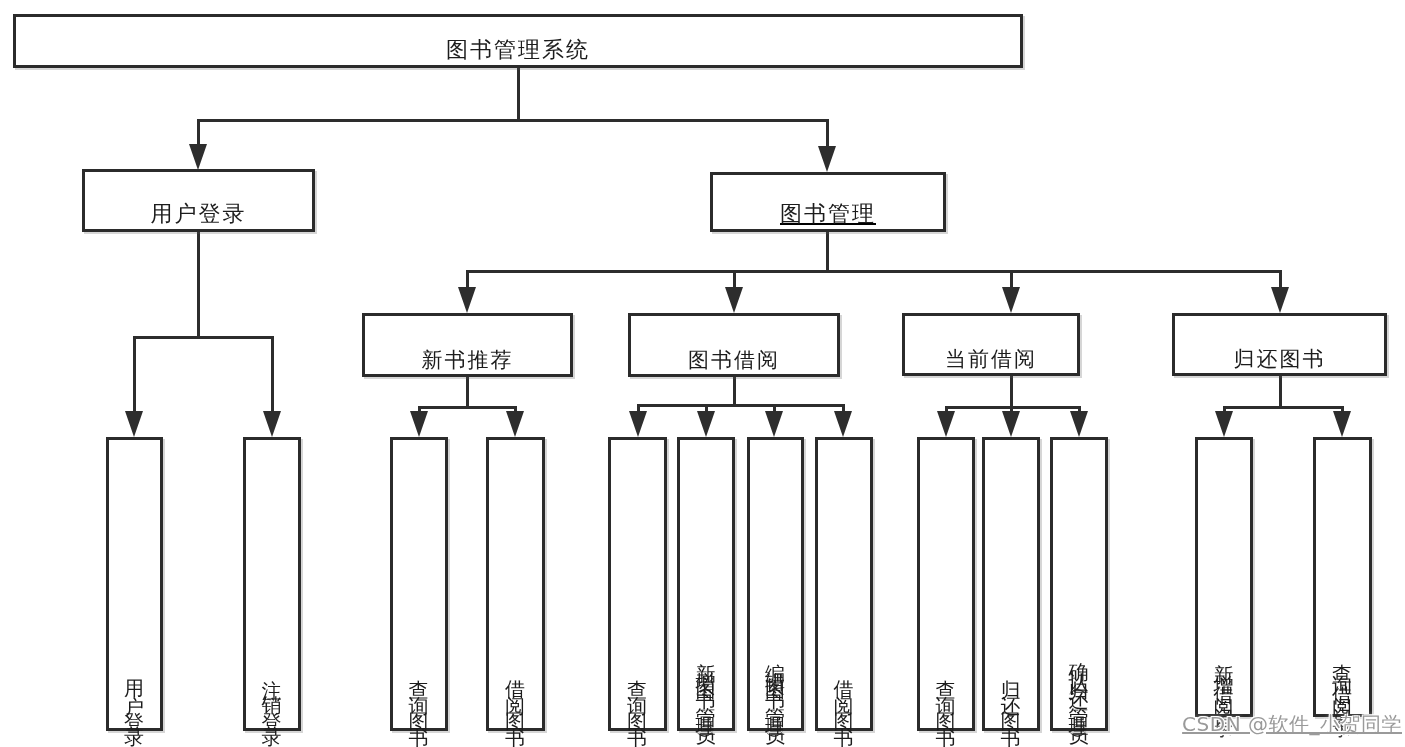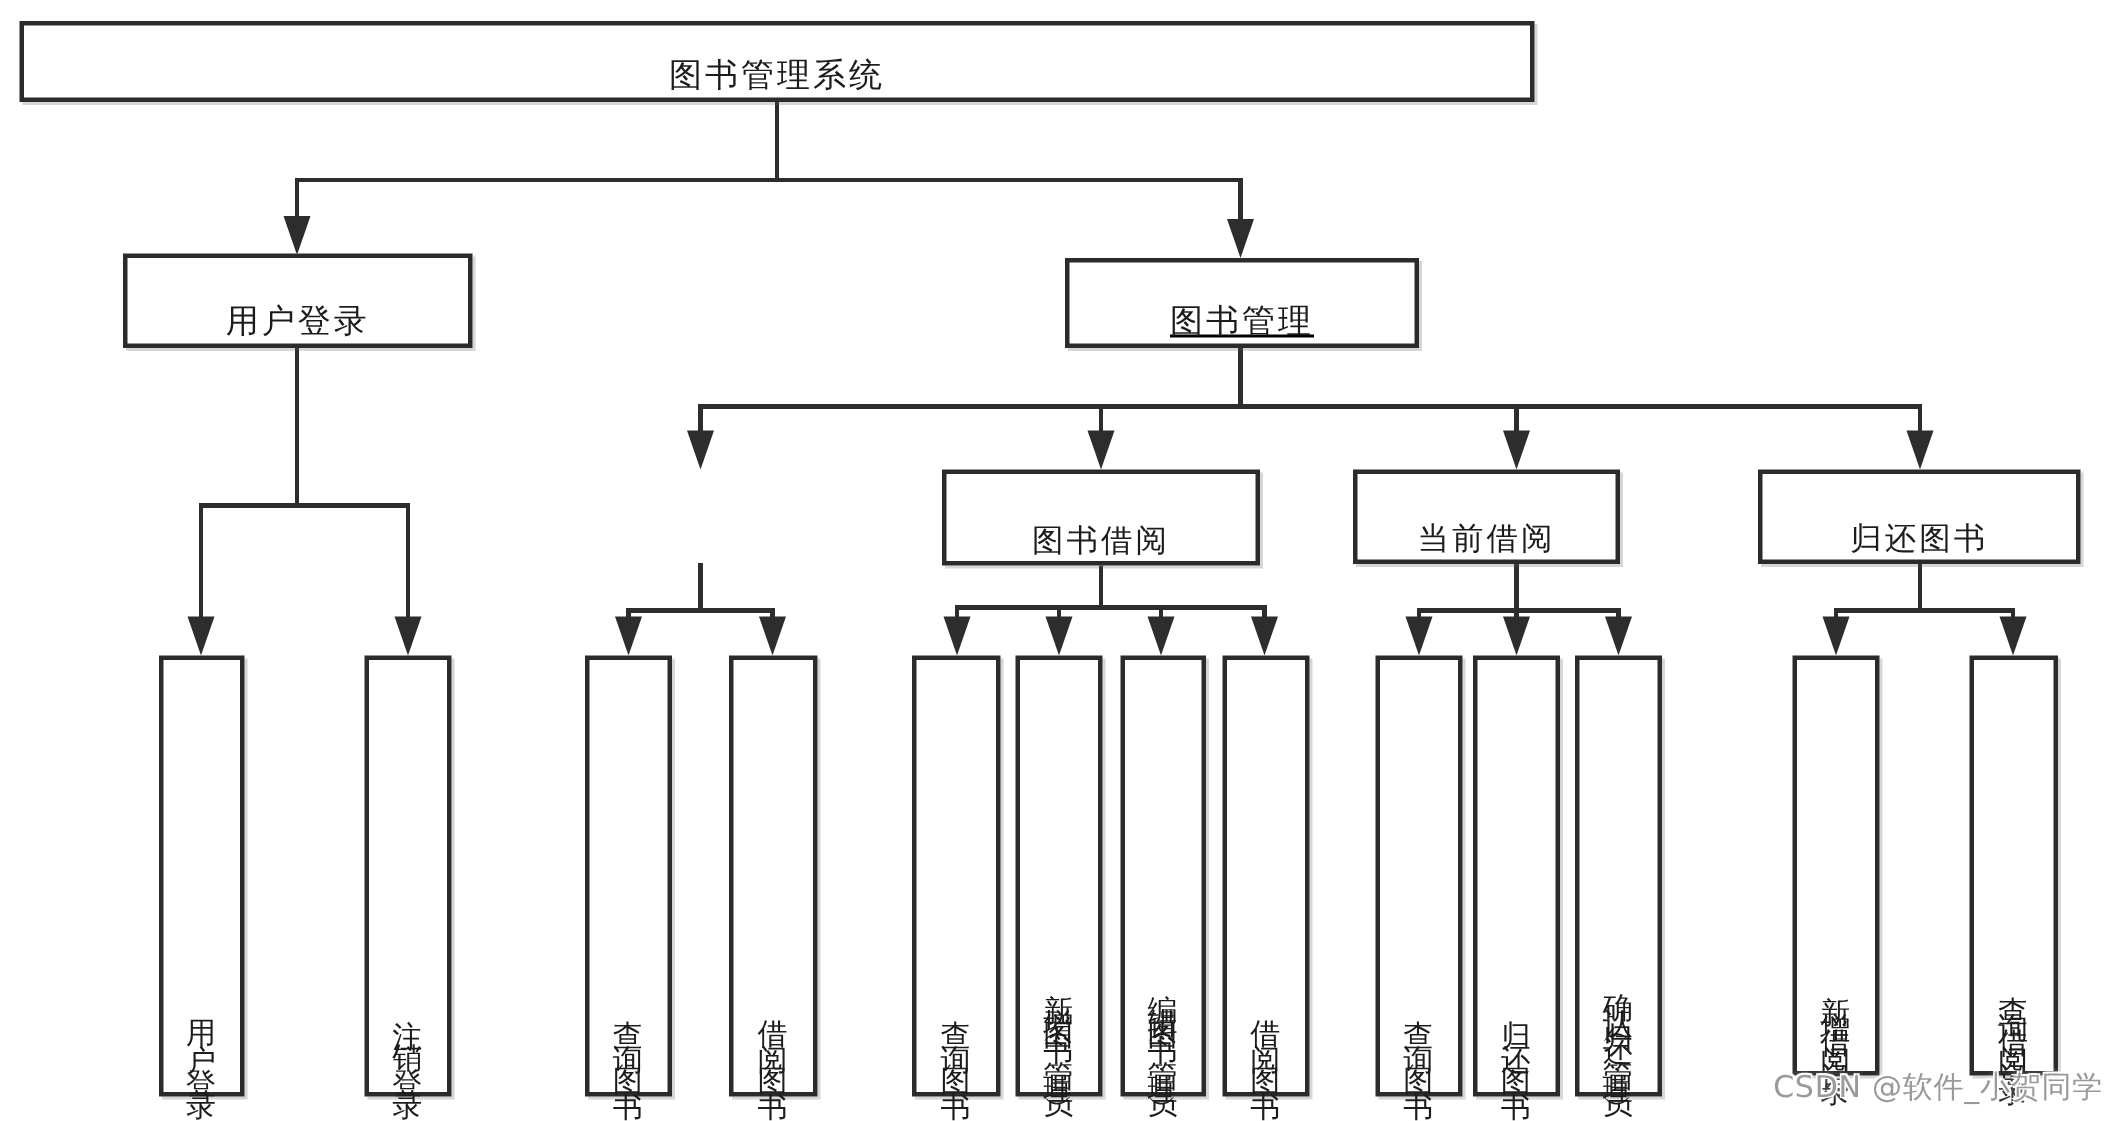--- a/index.html
+++ b/index.html
@@ -57,20 +57,21 @@
     bottom: 9px;
     z-index: 3;
     font-size: 20px;
     color: var(--watermark);
     letter-spacing: 0.5px;
     text-shadow:
       -1px -1px 0 #fff, 1px -1px 0 #fff,
       -1px  1px 0 #fff, 1px  1px 0 #fff,
       0 0 5px #fff;
     white-space: nowrap;
+    text-decoration: underline;
   }
 </style>
 </head>
 <body>
 
 <div class="stage">
 
   <svg class="wires" width="1405" height="747" viewBox="0 0 1405 747">
 
     <g>
@@ -151,20 +152,23 @@
     <span class="hlabel">图书管理系统</span>
   </div>
 
   <div class="node" style="left:82px; top:169px; width:233px; height:63px;">
     <span class="hlabel">用户登录</span>
   </div>
   <div class="node" style="left:710px; top:172px; width:236px; height:60px;text-decoration:underline;">
     <span class="hlabel">图书管理</span>
   </div>
 
+  <div class="node l3" style="left:362px; top:313px; width:211px; height:64px;">
+    <span class="hlabel">新书推荐</span>
+  </div>
   <div class="node l3" style="left:628px; top:313px; width:212px; height:64px;">
     <span class="hlabel">图书借阅</span>
   </div>
   <div class="node l3" style="left:902px; top:313px; width:178px; height:63px;">
     <span class="hlabel">当前借阅</span>
   </div>
   <div class="node l3" style="left:1172px; top:313px; width:215px; height:63px;">
     <span class="hlabel">归还图书</span>
   </div>
 

